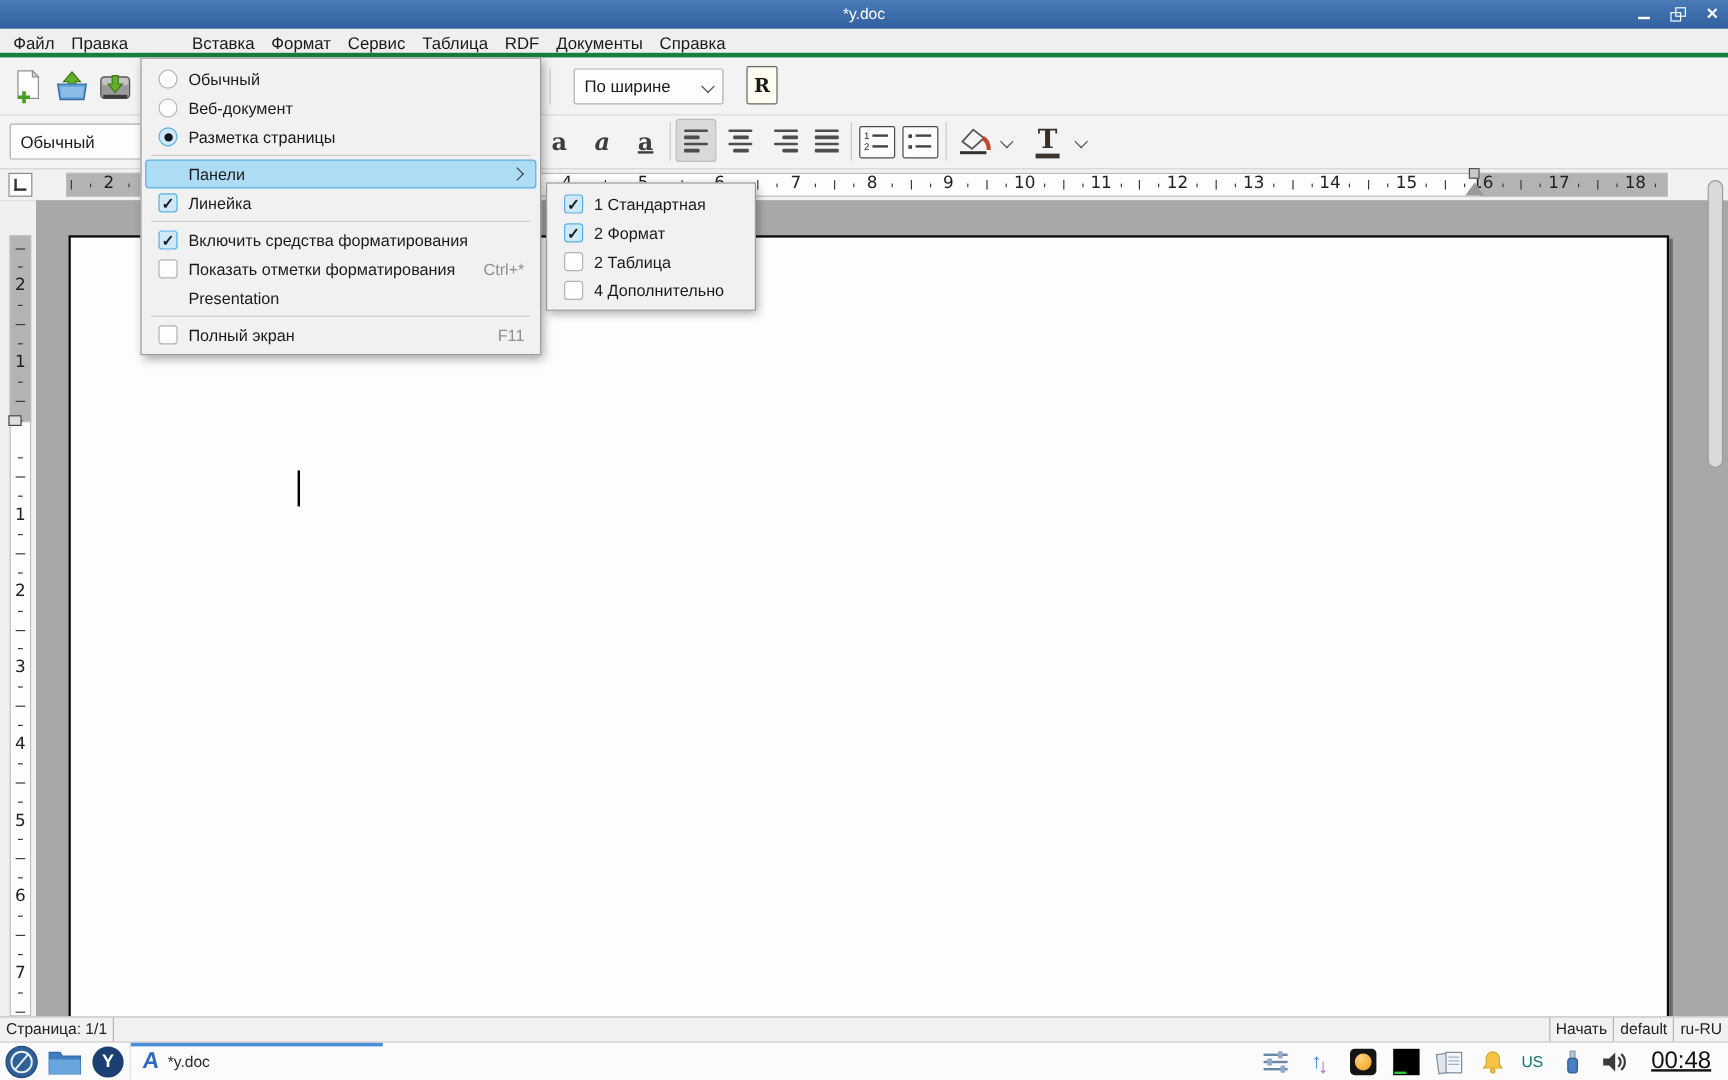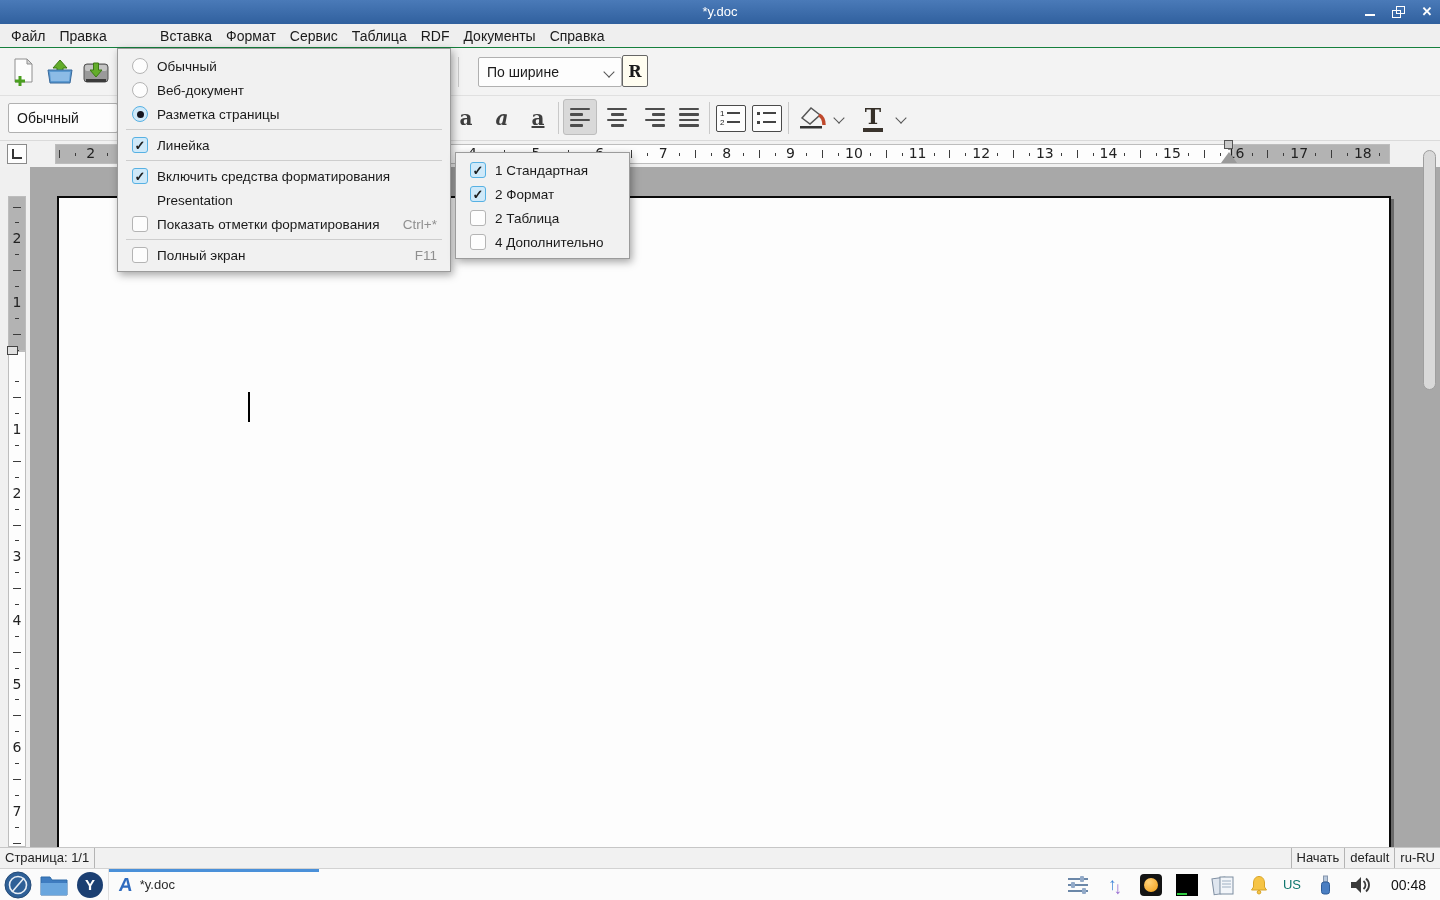--- a/index.html
+++ b/index.html
@@ -13,21 +13,21 @@
   #title{width:100%;text-align:center;line-height:24px;color:#fff;font-size:13px;}
   #wincontrols{right:6px;top:0;height:24px;display:flex;align-items:center;gap:14px;}
   .winbtn{color:#fff;width:14px;height:14px;position:relative;cursor:default;}
   #btn-min::after{content:"";position:absolute;left:1px;bottom:3px;width:10px;height:2px;background:#fff;}
   #btn-restore::after{content:"";position:absolute;left:0;bottom:1px;width:7px;height:6px;border:1.5px solid #fff;background:transparent;}
   #btn-restore::before{content:"";position:absolute;left:4px;bottom:5px;width:7px;height:6px;border:1.5px solid #fff;}
   #btn-close{font-size:13px;font-weight:bold;line-height:14px;text-align:center;}
 
   
   #menubar{left:0;top:24px;width:1440px;height:24px;background:#efefef;
-    display:flex;padding-left:4px;font-size:14px;border-bottom:1px solid #15803d;box-sizing:border-box;}
+    display:flex;padding-left:4px;font-size:14px;border-bottom:4px solid #15803d;box-sizing:border-box;}
   .mb-item{padding:0 7px;line-height:24px;color:#1a1a1a;}
   .mb-item.active{background:#ef4444;color:#fff;margin-top:36px;}
 
   
   #toolbar1{left:0;top:48px;width:1440px;height:48px;background:#f3f3f3;border-bottom:1px solid #e0e0e0;box-sizing:border-box;}
   #toolbar2{left:0;top:96px;width:1440px;height:45px;background:#f3f3f3;border-bottom:1px solid #dadada;box-sizing:border-box;}
   .tbtn{display:flex;align-items:center;justify-content:center;border-radius:3px;}
   .tsep{width:1px;background:#c9c9c9;}
   .combo{background:#fdfdfd;border:1px solid #b0b0b0;border-radius:2px;display:flex;
     align-items:center;font-size:14px;padding:0 8px;justify-content:space-between;box-sizing:border-box;}
@@ -98,21 +98,21 @@
   #ycircle{width:26px;height:26px;border-radius:50%;background:#1b3f72;color:#fff;font-weight:bold;
     display:flex;align-items:center;justify-content:center;font-size:15px;}
   #abiword-a{font-weight:bold;font-size:19px;color:#2f6bbf;transform:skewX(-6deg);line-height:1;}
   #tray{margin-left:auto;display:flex;align-items:center;gap:12px;padding-right:8px;}
   .trayicon{display:flex;align-items:center;justify-content:center;width:24px;height:24px;}
   #tray-orange{width:22px;height:22px;background:#141414;border-radius:4px;display:flex;align-items:center;justify-content:center;}
   #tray-orange i{width:14px;height:14px;border-radius:50%;background:radial-gradient(circle at 35% 30%,#ffd27a,#f09c14);}
   #tray-black{width:22px;height:22px;background:#000;position:relative;}
   #tray-black::after{content:"";position:absolute;left:1px;bottom:1px;width:10px;height:2px;background:#2ecc40;}
   #kbd-layout{color:#0f766e;}
-  #clock{color:#111;font-size:14px;padding:0 6px;}
+  #clock{color:#111;font-size:20px;padding:0 6px;text-decoration:underline;}
   .arrowup{color:#3b82d8;font-weight:bold;font-size:17px;line-height:1;}
   .arrowdn{color:#9468cf;font-weight:bold;font-size:17px;line-height:1;position:relative;top:4px;margin-left:-3px;}
 
   
   .menu-panel{position:absolute;background:#f1f1f1;border:1px solid #9b9b9b;box-shadow:2px 3px 8px rgba(0,0,0,.35);
     z-index:50;display:flex;flex-direction:column;padding:5px 1px 4px 1px;box-sizing:border-box;font-size:13.5px;}
   #view-menu{left:117px;top:48px;width:334px;}
   #panels-submenu{left:455px;top:152px;width:175px;}
   .mi{height:24px;display:flex;align-items:center;gap:9px;padding:0 9px 0 10px;margin:0 2px;border:1px solid transparent;
       border-radius:3px;box-sizing:border-box;}
@@ -176,21 +176,21 @@
   </div>
   <div class="tbtn abs" style="left:80px;top:8px;width:32px;height:32px;">
     <svg width="30" height="30">
       <rect x="3" y="7" width="24" height="18" rx="3" fill="#9a9a9a" stroke="#555"></rect>
       <rect x="4" y="8" width="22" height="6" rx="2" fill="#c4c4c4"></rect>
       <rect x="5" y="22" width="20" height="3" fill="#3a3a3a"></rect>
       <path d="M15 20 L9 13 L12.5 13 L12.5 6 L17.5 6 L17.5 13 L21 13 Z" fill="#63ad2a" stroke="#3c7a14"></path>
     </svg>
   </div>
   <div class="tsep abs" style="left:458px;top:9px;height:30px;"></div>
-  <div class="combo abs" style="left:478px;top:9px;width:144px;height:30px;">
+  <div class="combo abs" style="left:478px;top:9px;width:125px;height:30px;">
     <span>По ширине</span>
     <span class="chev"></span>
   </div>
   <div class="abs" style="left:622px;top:7px;width:24px;height:30px;border:1px solid #666;border-radius:2px;background:#fffdf0;display:flex;align-items:center;justify-content:center;">
     <span style="font-family:'DejaVu Serif',serif;font-weight:bold;font-size:16px;">R</span>
   </div>
 </div>
 
 <div id="toolbar2" class="abs">
   <div class="combo abs" style="left:8px;top:7px;width:110px;height:30px;">
@@ -425,37 +425,42 @@
   </div>
   <div class="mi">
     <span class="rb"></span>
     <span class="lbl">Веб-документ</span>
   </div>
   <div class="mi">
     <span class="rb checked"></span>
     <span class="lbl">Разметка страницы</span>
   </div>
   <div class="msep"></div>
+  <div class="mi highlight">
+    <span class="iconspacer"></span>
+    <span class="lbl">Панели</span>
+    <span class="subarrow"></span>
+  </div>
   <div class="mi">
     <span class="cb checked"></span>
     <span class="lbl">Линейка</span>
   </div>
   <div class="msep"></div>
   <div class="mi">
     <span class="cb checked"></span>
     <span class="lbl">Включить средства форматирования</span>
-  </div>
-  <div class="mi">
-    <span class="iconspacer"></span>
-    <span class="lbl">Presentation</span>
   </div>
   <div class="mi">
     <span class="cb"></span>
     <span class="lbl">Показать отметки форматирования</span>
     <span class="accel">Ctrl+*</span>
+  </div>
+  <div class="mi">
+    <span class="iconspacer"></span>
+    <span class="lbl">Presentation</span>
   </div>
   <div class="msep"></div>
   <div class="mi">
     <span class="cb"></span>
     <span class="lbl">Полный экран</span>
     <span class="accel">F11</span>
   </div>
 </div>
 
 <div id="panels-submenu" class="menu-panel">

